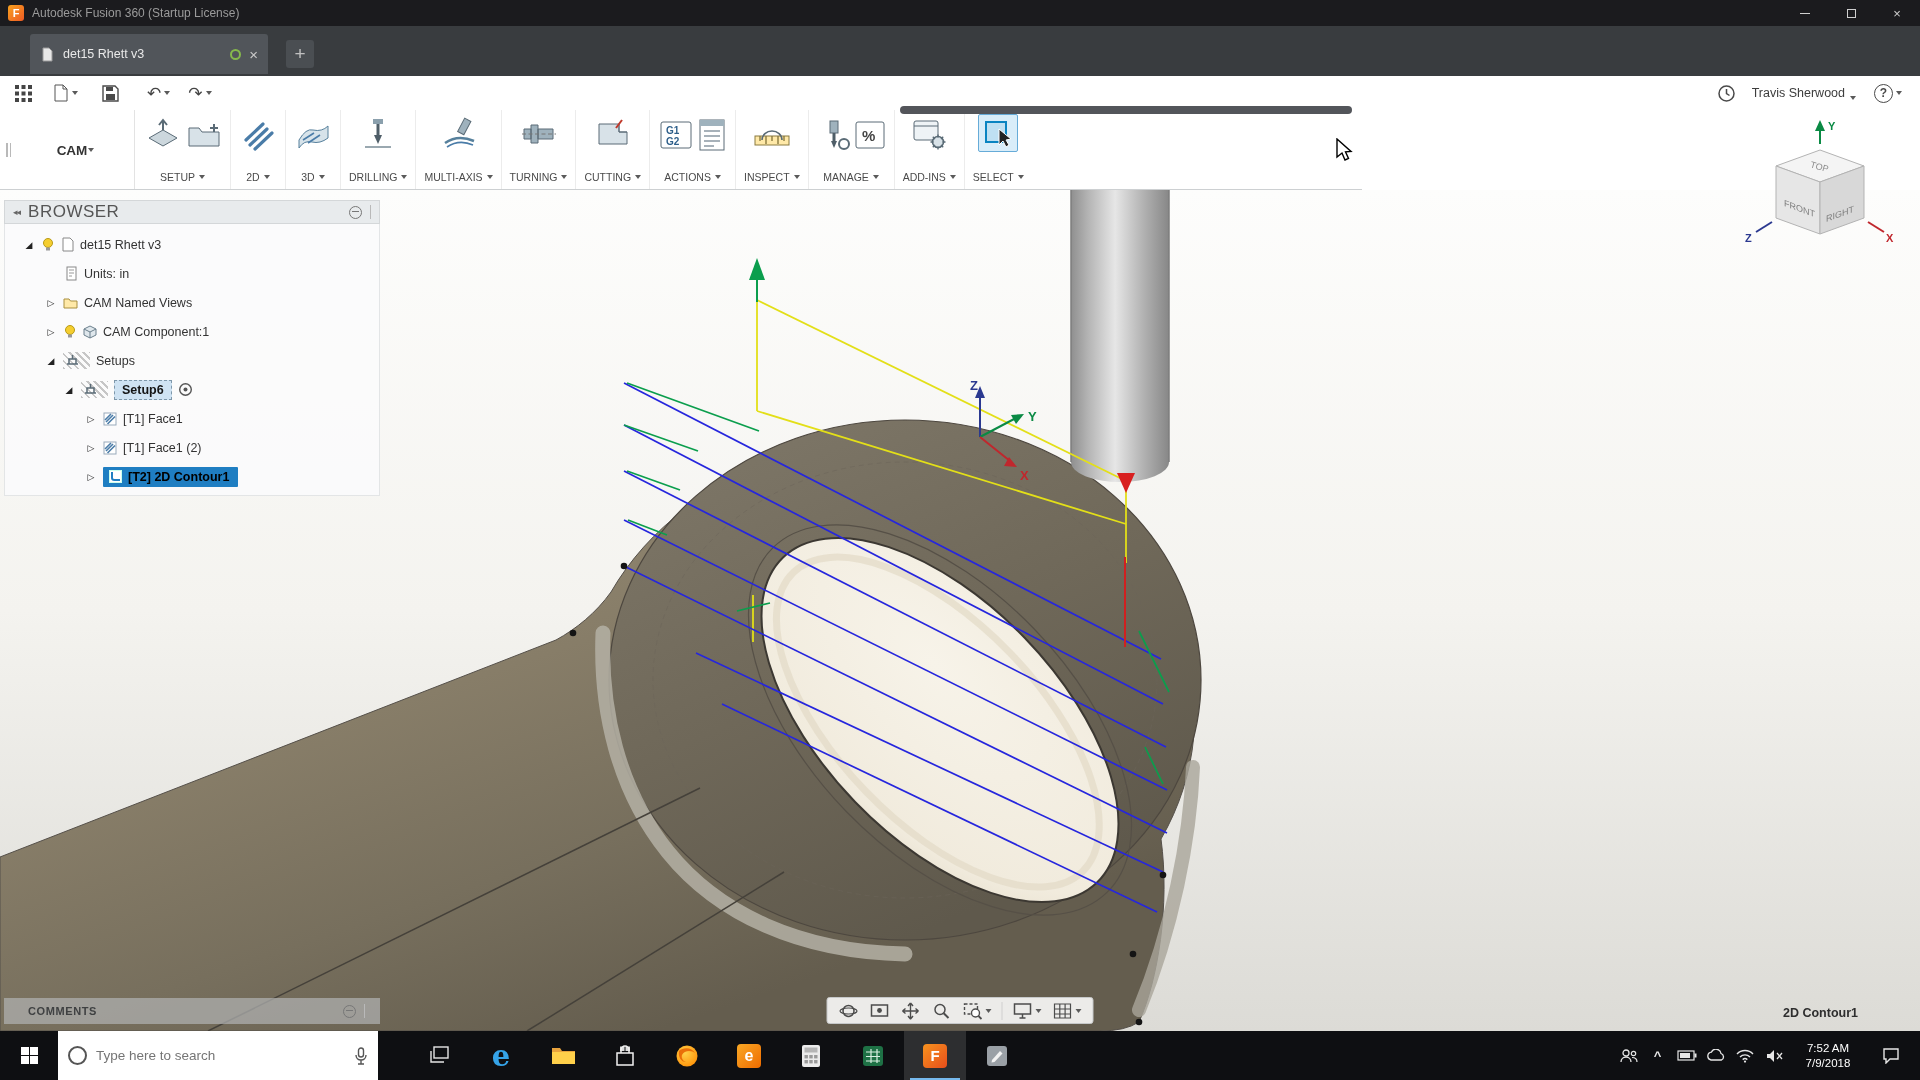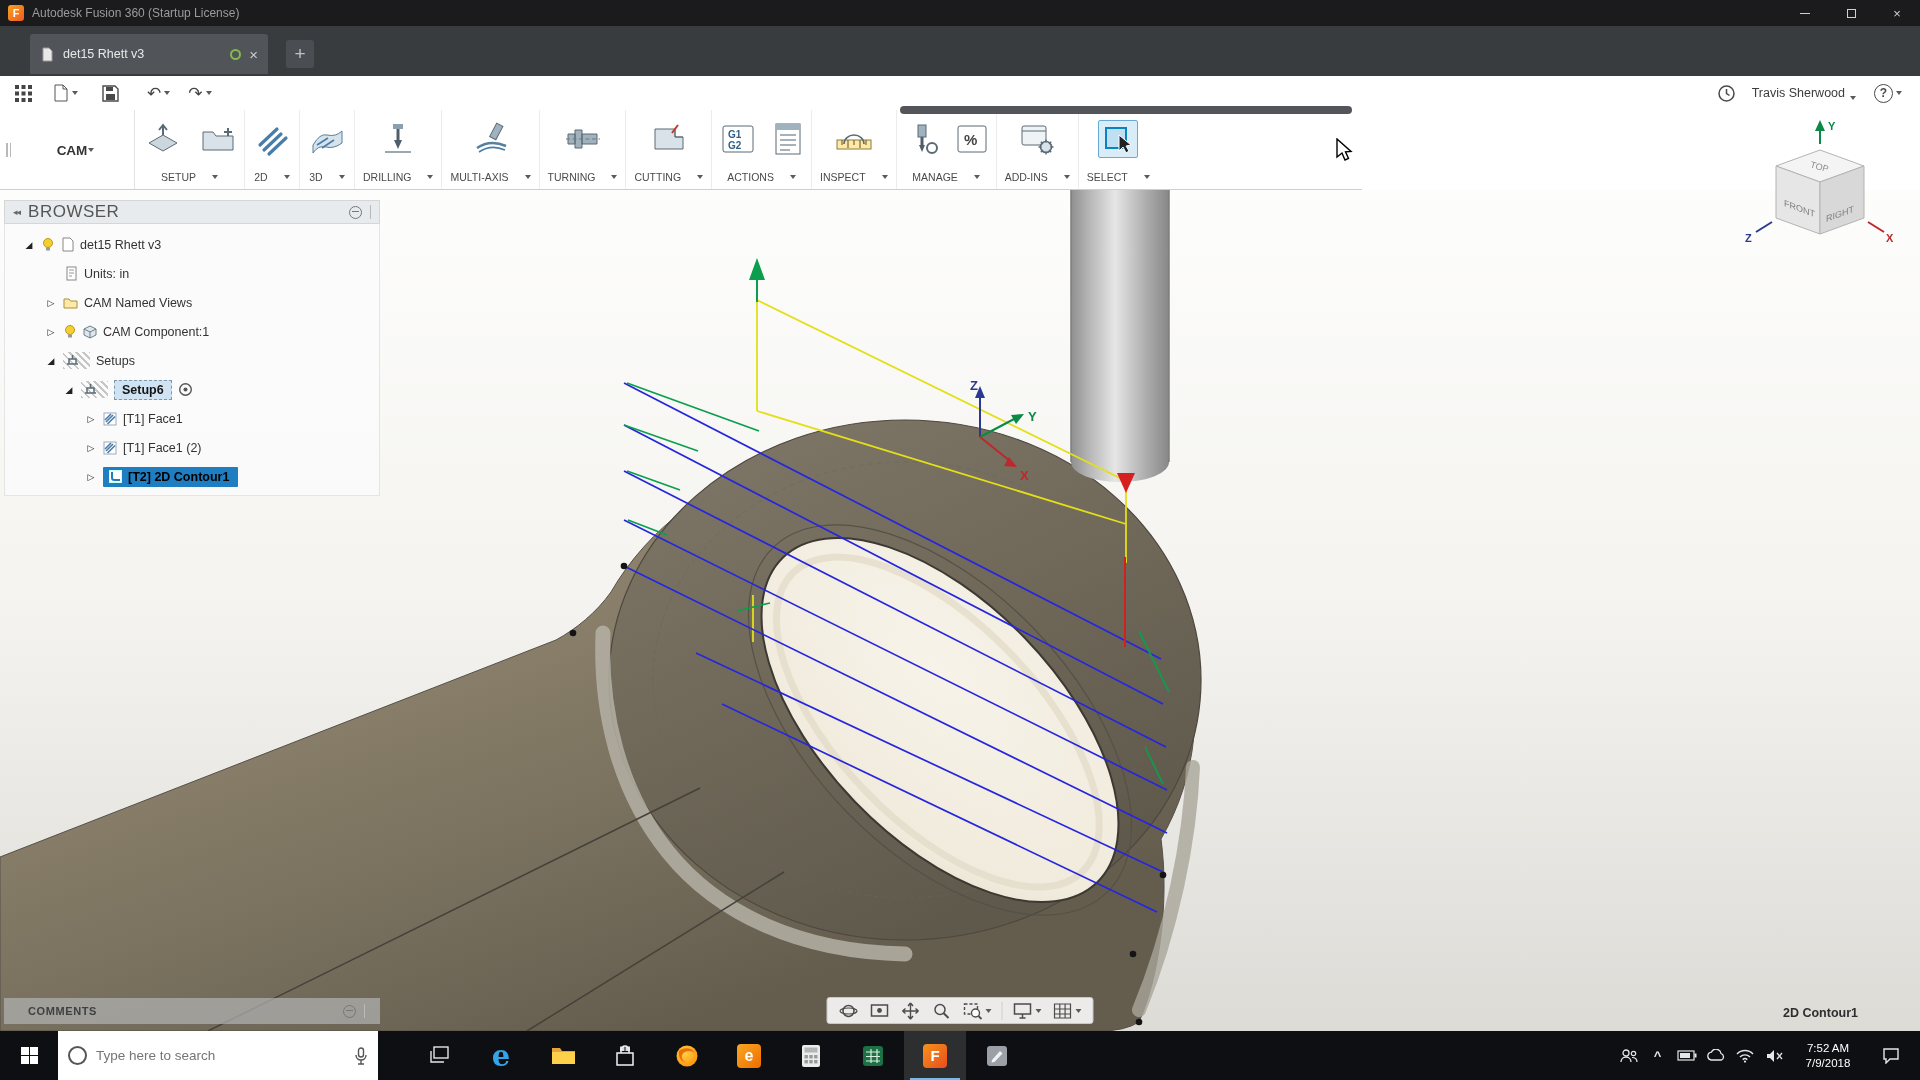--- a/index.html
+++ b/index.html
@@ -32,22 +32,22 @@
   .cr{width:0;height:0;border-left:3.5px solid transparent;border-right:3.5px solid transparent;border-top:4px solid #5a5a5a;display:inline-block}
   .qat-right{margin-left:auto;display:flex;align-items:center;gap:16px}
   .user-name{font-size:12.5px;color:#3d3d3d;display:flex;align-items:flex-end;gap:5px}
   .help-circ{width:19px;height:19px;border-radius:50%;border:1.5px solid #4a4a4a;color:#4a4a4a;font-size:12px;font-weight:bold;display:flex;align-items:center;justify-content:center}
   .vgrip{display:inline-flex;gap:2px;margin-right:6px}
   .vgrip i{width:1.5px;height:14px;background:#b9b9b9;display:block}
 
   .groups-row{height:80px;display:flex;align-items:stretch}
   .cam-select{width:118px;display:flex;align-items:center;justify-content:center;gap:1px;font-size:13.5px;font-weight:bold;color:#333;border-right:1px solid #e3e3e3}
   .rgroup{display:flex;flex-direction:column;align-items:center;justify-content:flex-end;padding:5px 8px 7px;border-right:1px solid #ececec}
-  .gicons{flex:1;display:flex;align-items:center;gap:17px}
-  .glabel{font-size:10.5px;color:#4a4a4a;display:flex;align-items:center;gap:16px;margin-top:8px;white-space:nowrap}
+  .gicons{flex:1;display:flex;align-items:flex-end;gap:3px}
+  .glabel{font-size:10.5px;color:#4a4a4a;display:flex;align-items:center;gap:4px;margin-top:19px;white-space:nowrap}
   .gicon{display:flex;align-items:center;justify-content:center}
   .gicon.active{background:#d9edf9;border:1px solid #66abd8;border-radius:2px}
   .dark-strip{position:absolute;left:900px;top:30px;width:452px;height:8px;background:#53555a;border-radius:4px}
 
   
   .canvas{position:absolute;top:190px;left:0;width:1920px;height:841px;background:linear-gradient(180deg,#fdfdfc 0%,#f4f3ef 50%,#dcdbd6 100%);overflow:hidden}
   .scene{position:absolute;inset:0;width:100%;height:100%}
 
   
   .browser{position:absolute;left:4px;top:10px;width:376px}

